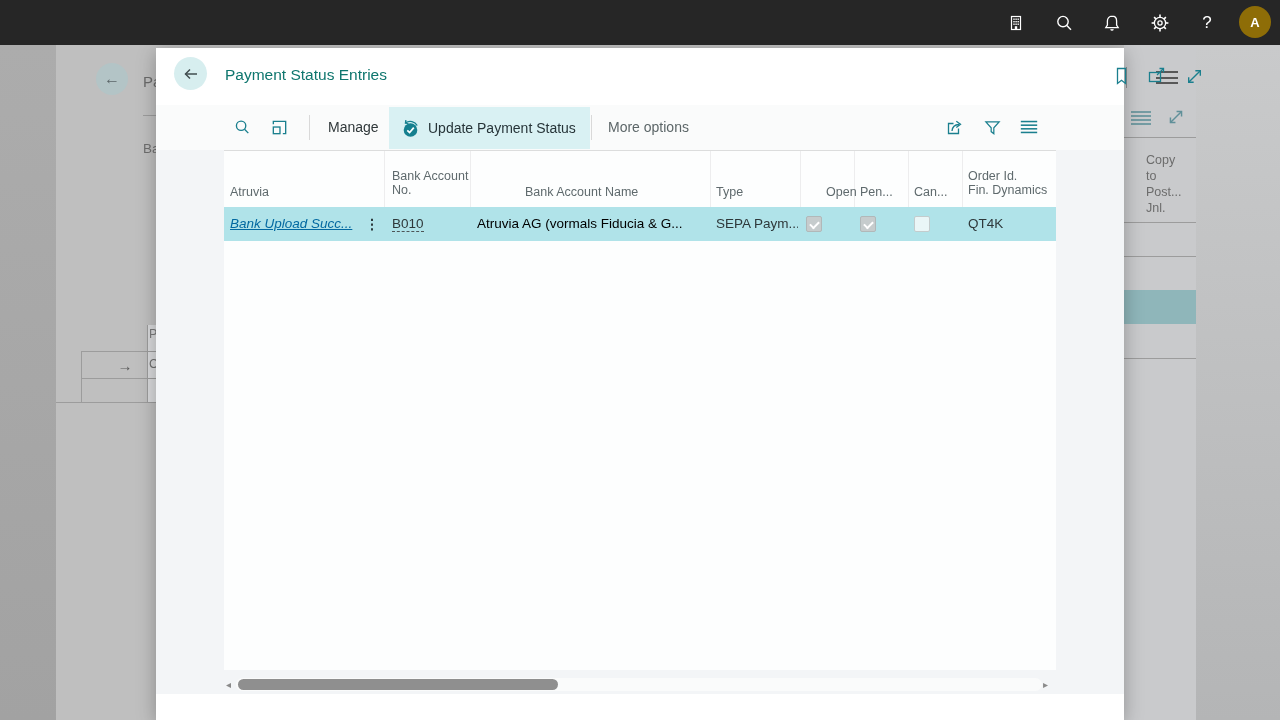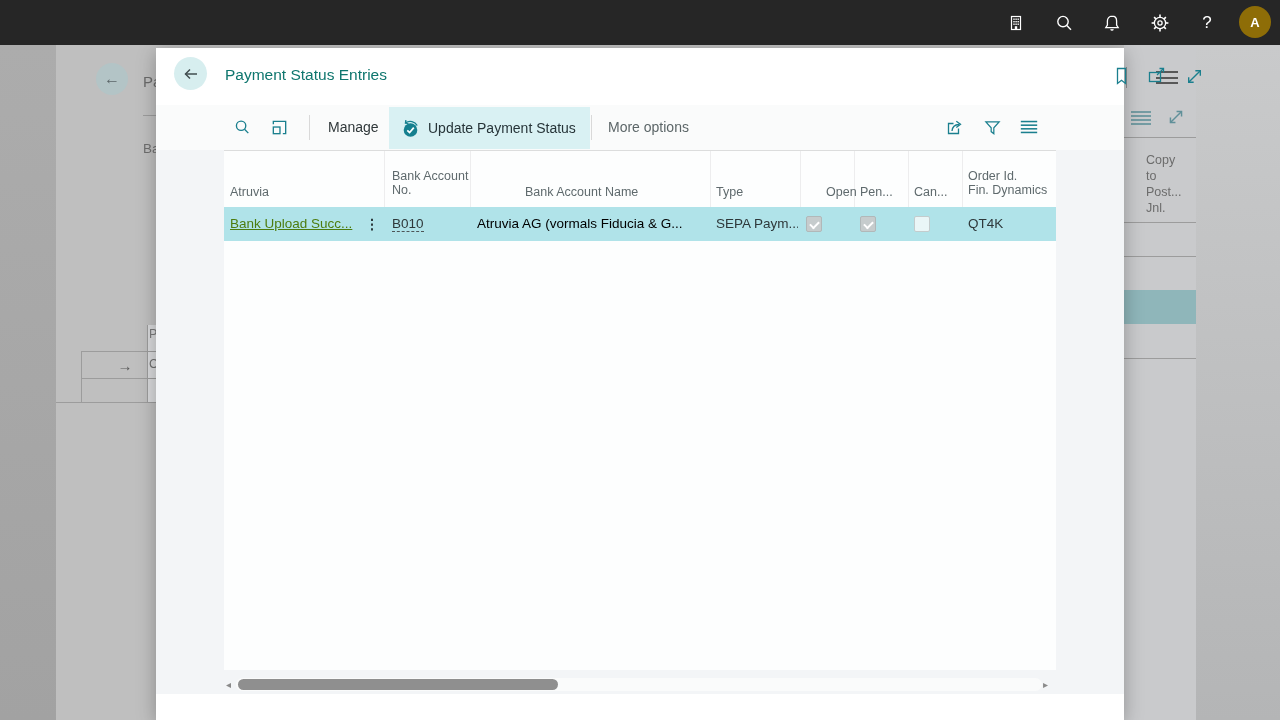--- a/index.html
+++ b/index.html
@@ -52,21 +52,21 @@
   .upd-btn svg { margin-right:8px; }
   .upd-btn span { font-size:14px; color:#273539; }
 
   
   .list { position:absolute; left:68px; top:102px; width:832px; height:520px; background:#fdfefe; border-top:1px solid #dcdddd; }
   .colsep { position:absolute; top:0; width:1px; height:56px; background:#ededee; }
   .hcell { position:absolute; font-size:12.5px; color:#5f6a6d; }
   .hcell .l2 { display:block; }
   .row { position:absolute; left:0; top:56px; width:832px; height:34px; background:#b0e3e9; }
   .cell { position:absolute; top:0; height:34px; line-height:34px; font-size:13.5px; color:#2e383a; white-space:nowrap; overflow:hidden; }
-  .status-link { color:#4d7c0f; text-decoration:underline; cursor:pointer; }
+  .status-link { font-style:italic; color:#0369a1; text-decoration:underline; cursor:pointer; }
   .row-ellipsis { position:absolute; left:140px; top:0; width:16px; height:34px; line-height:34px; text-align:center; color:#2c3a3d; font-size:14px; font-weight:700; cursor:pointer; }
   .acct-no { border-bottom:1px dashed #4d5557; cursor:pointer; line-height:normal; }
   .name-link { color:#000000; cursor:pointer; }
   .cb { position:absolute; top:9px; width:16px; height:16px; border-radius:2px; background:#eaf6f7; border:1px solid #c3cccd; }
   .cb.checked { background:#c6cccd; border-color:#b1b8b9; }
   .cb.checked::after { content:""; position:absolute; left:3px; top:3.5px; width:7px; height:4px; border-left:2px solid #fff; border-bottom:2px solid #fff; transform:rotate(-45deg); }
 
   
   .hscroll-track { position:absolute; left:80px; top:630px; width:806px; height:13px; background:#fafbfb; border-radius:7px; }
   .hscroll-thumb { position:absolute; left:82px; top:631px; width:320px; height:11px; background:#8f8f8f; border-radius:6px; cursor:pointer; }

